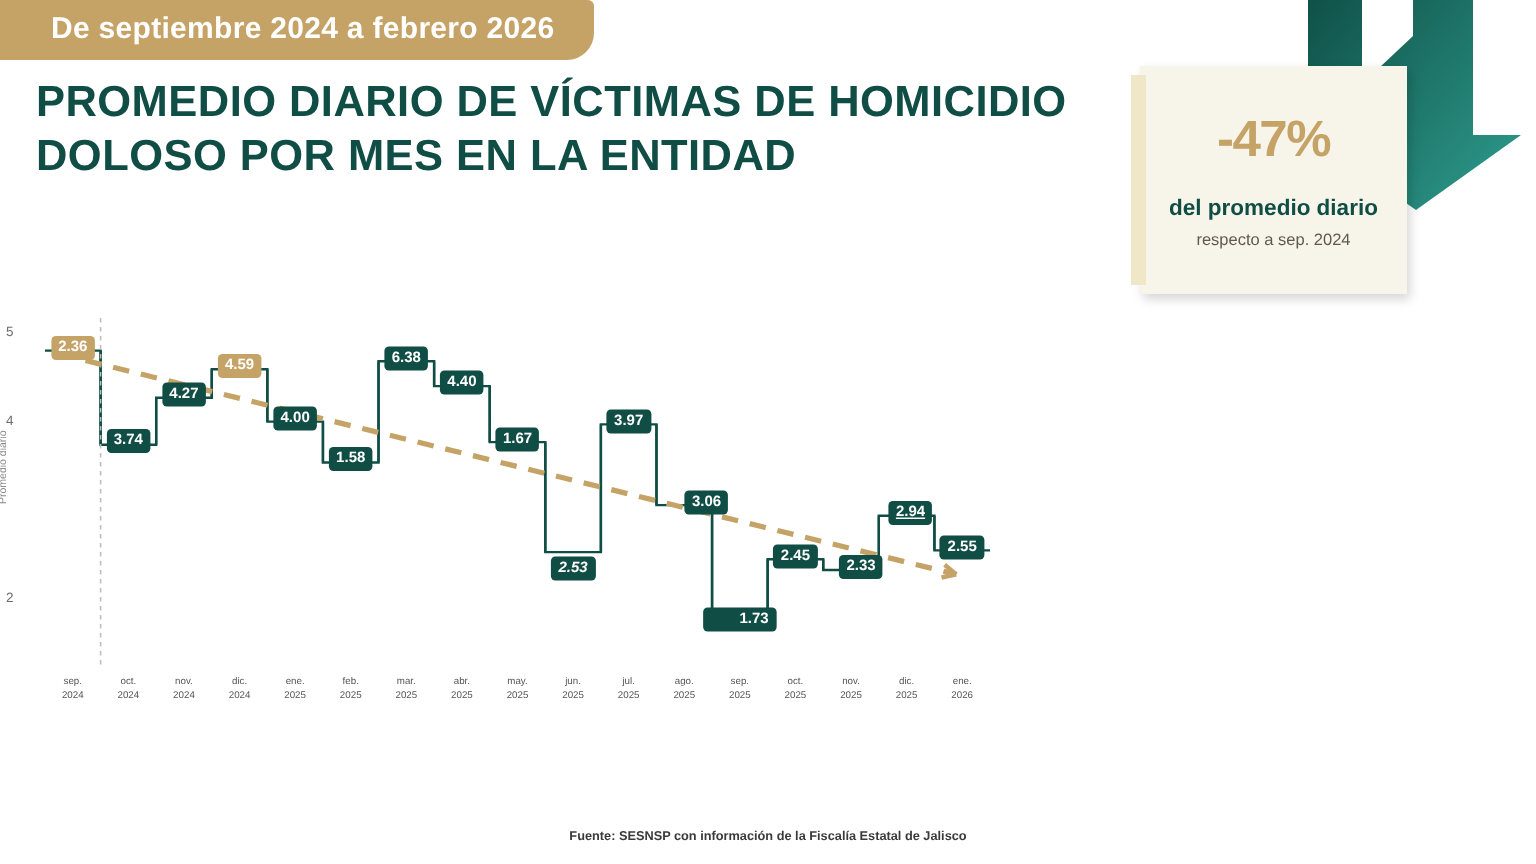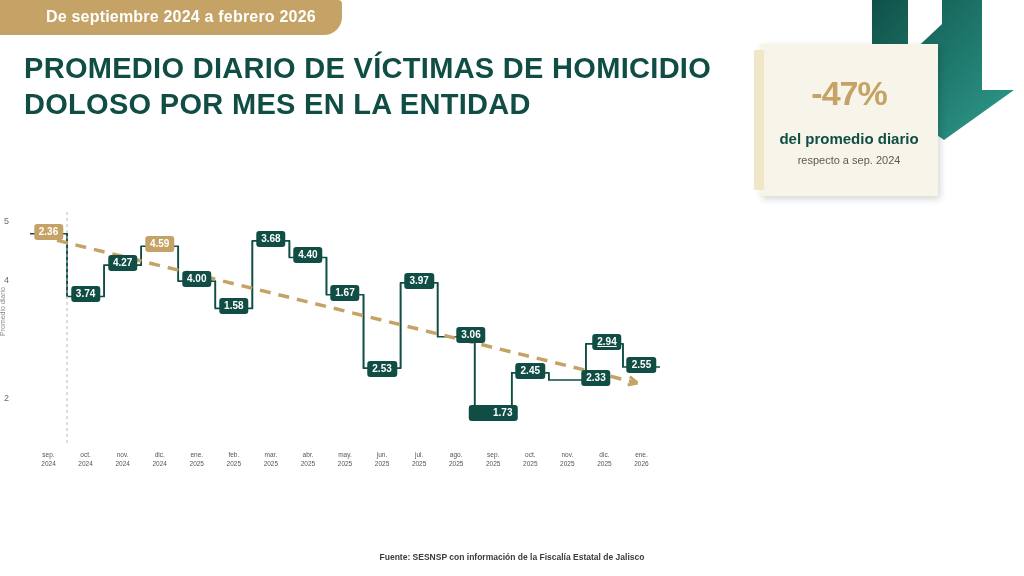--- a/index.html
+++ b/index.html
@@ -13,23 +13,23 @@
     font-family: "Liberation Sans", sans-serif;
     overflow: hidden;
     position: relative;
   }
   .badge-period {
     position: absolute;
     left: 0px;
     top: 0px;
     background: #c5a367;
     color: #ffffff;
-    font-size: 16px;
-    font-weight: bold;
-    padding: 8px 26px 9px 46px;
+    font-size: 20px;
+    font-weight: bold;
+    padding: 8px 26px 9px 34px;
     border-bottom-right-radius: 18px;
     border-top-right-radius: 4px;
     letter-spacing: 0.2px;
     white-space: nowrap;
   }
   .title {
     position: absolute;
     left: 24px;
     top: 50px;
     width: 700px;
@@ -201,29 +201,29 @@
       <line x1="38.529411764705884" y1="45.756756756756744" x2="637.4705882352941" y2="192.93243243243245" stroke="#c5a367" stroke-width="3.5" stroke-dasharray="11,8"></line>
       <path d="M637.4705882352941,192.93243243243245 L627.6882980469694,195.0077152255492 M637.4705882352941,192.93243243243245 L629.7641942847799,186.55971776131477" stroke="#c5a367" stroke-width="3" fill="none"></path>
     </svg>
   <div id="labels-layer">
       <div class="val-label gold" style="left: 48.5294px; top: 49.7568px;">2.36</div>
       <div class="val-label" style="left: 85.5882px; top: 112.497px;">3.74</div>
       <div class="val-label" style="left: 122.647px; top: 81.127px;">4.27</div>
       <div class="val-label gold" style="left: 159.706px; top: 62.1865px;">4.59</div>
       <div class="val-label" style="left: 196.765px; top: 97.1081px;">4.00</div>
       <div class="val-label" style="left: 233.824px; top: 124.335px;">1.58</div>
-      <div class="val-label" style="left: 270.882px; top: 56.8595px;">3.68</div>
+      <div class="val-label" style="left: 270.882px; top: 56.8595px;">6.38</div>
       <div class="val-label" style="left: 307.941px; top: 73.4324px;">4.40</div>
       <div class="val-label" style="left: 345px; top: 110.722px;">1.67</div>
-      <div class="val-label" style="left: 382.059px; top: 187px;">2.53</div>
+      <div class="val-label" style="left: 382.059px; top: 197px; font-style: italic;">2.53</div>
       <div class="val-label" style="left: 419.118px; top: 98.8838px;">3.97</div>
       <div class="val-label" style="left: 471px; top: 152.746px;">3.06</div>
       <div class="val-label" style="left: 493.235px; top: 231.468px; padding-left: 24px;">1.73</div>
       <div class="val-label" style="left: 530.294px; top: 188.851px;">2.45</div>
-      <div class="val-label" style="left: 596px; top: 195.954px;">2.33</div>
+      <div class="val-label" style="left: 574px; top: 195.954px;">2.33</div>
       <div class="val-label" style="left: 607px; top: 159.849px; text-decoration: underline;">2.94</div>
       <div class="val-label" style="left: 641.471px; top: 182.932px;">2.55</div>
     </div>
   <div id="yticks-layer">
       <div class="ytick" style="top: 203.486px;">2</div>
       <div class="ytick" style="top: 85.1081px;">4</div>
       <div class="ytick" style="top: 25.9189px;">5</div>
     </div>
   <div id="xticks-layer">
       <div class="xtick" style="left: 31.5294px; top: 261px;"><span>sep.</span><br><span>2024</span></div>

